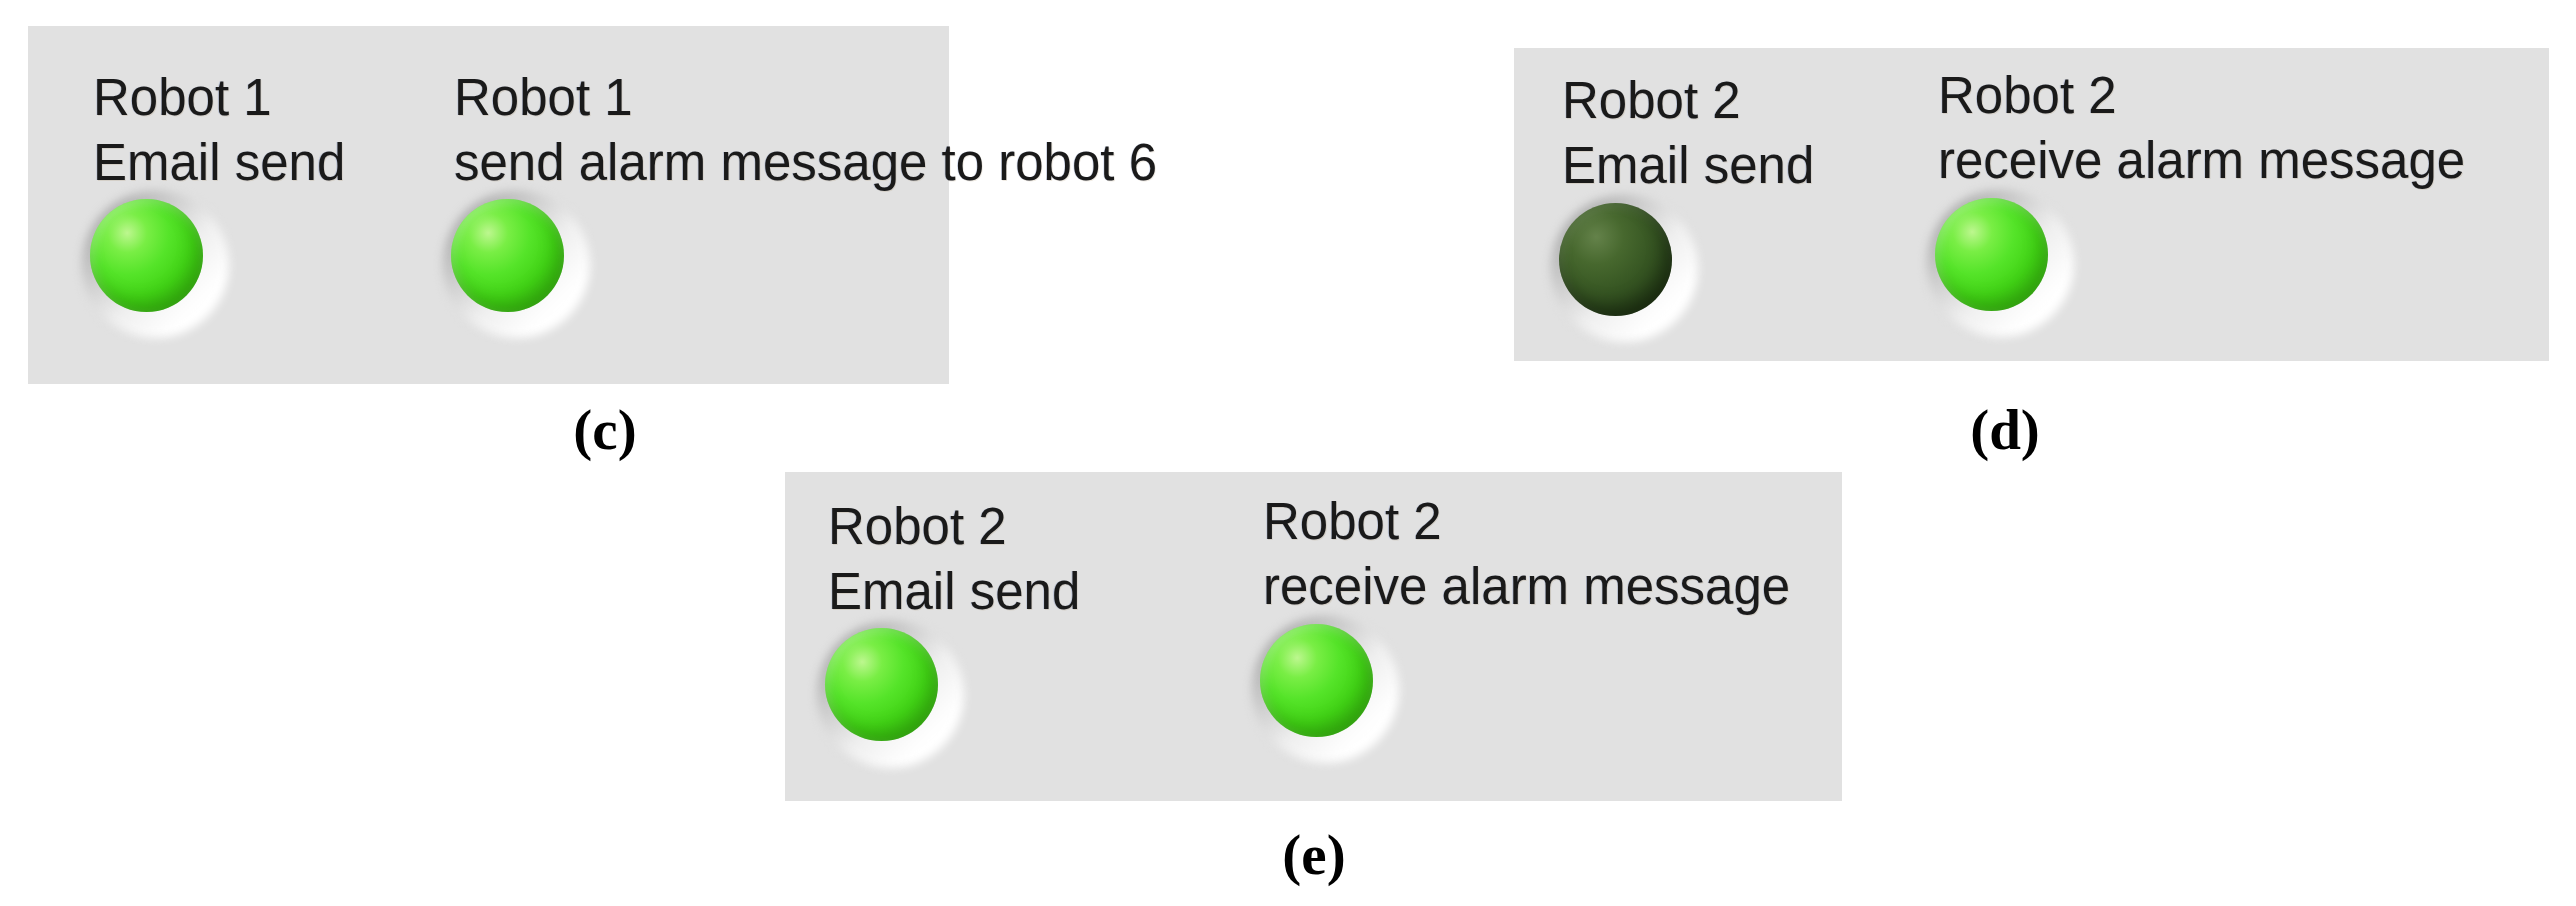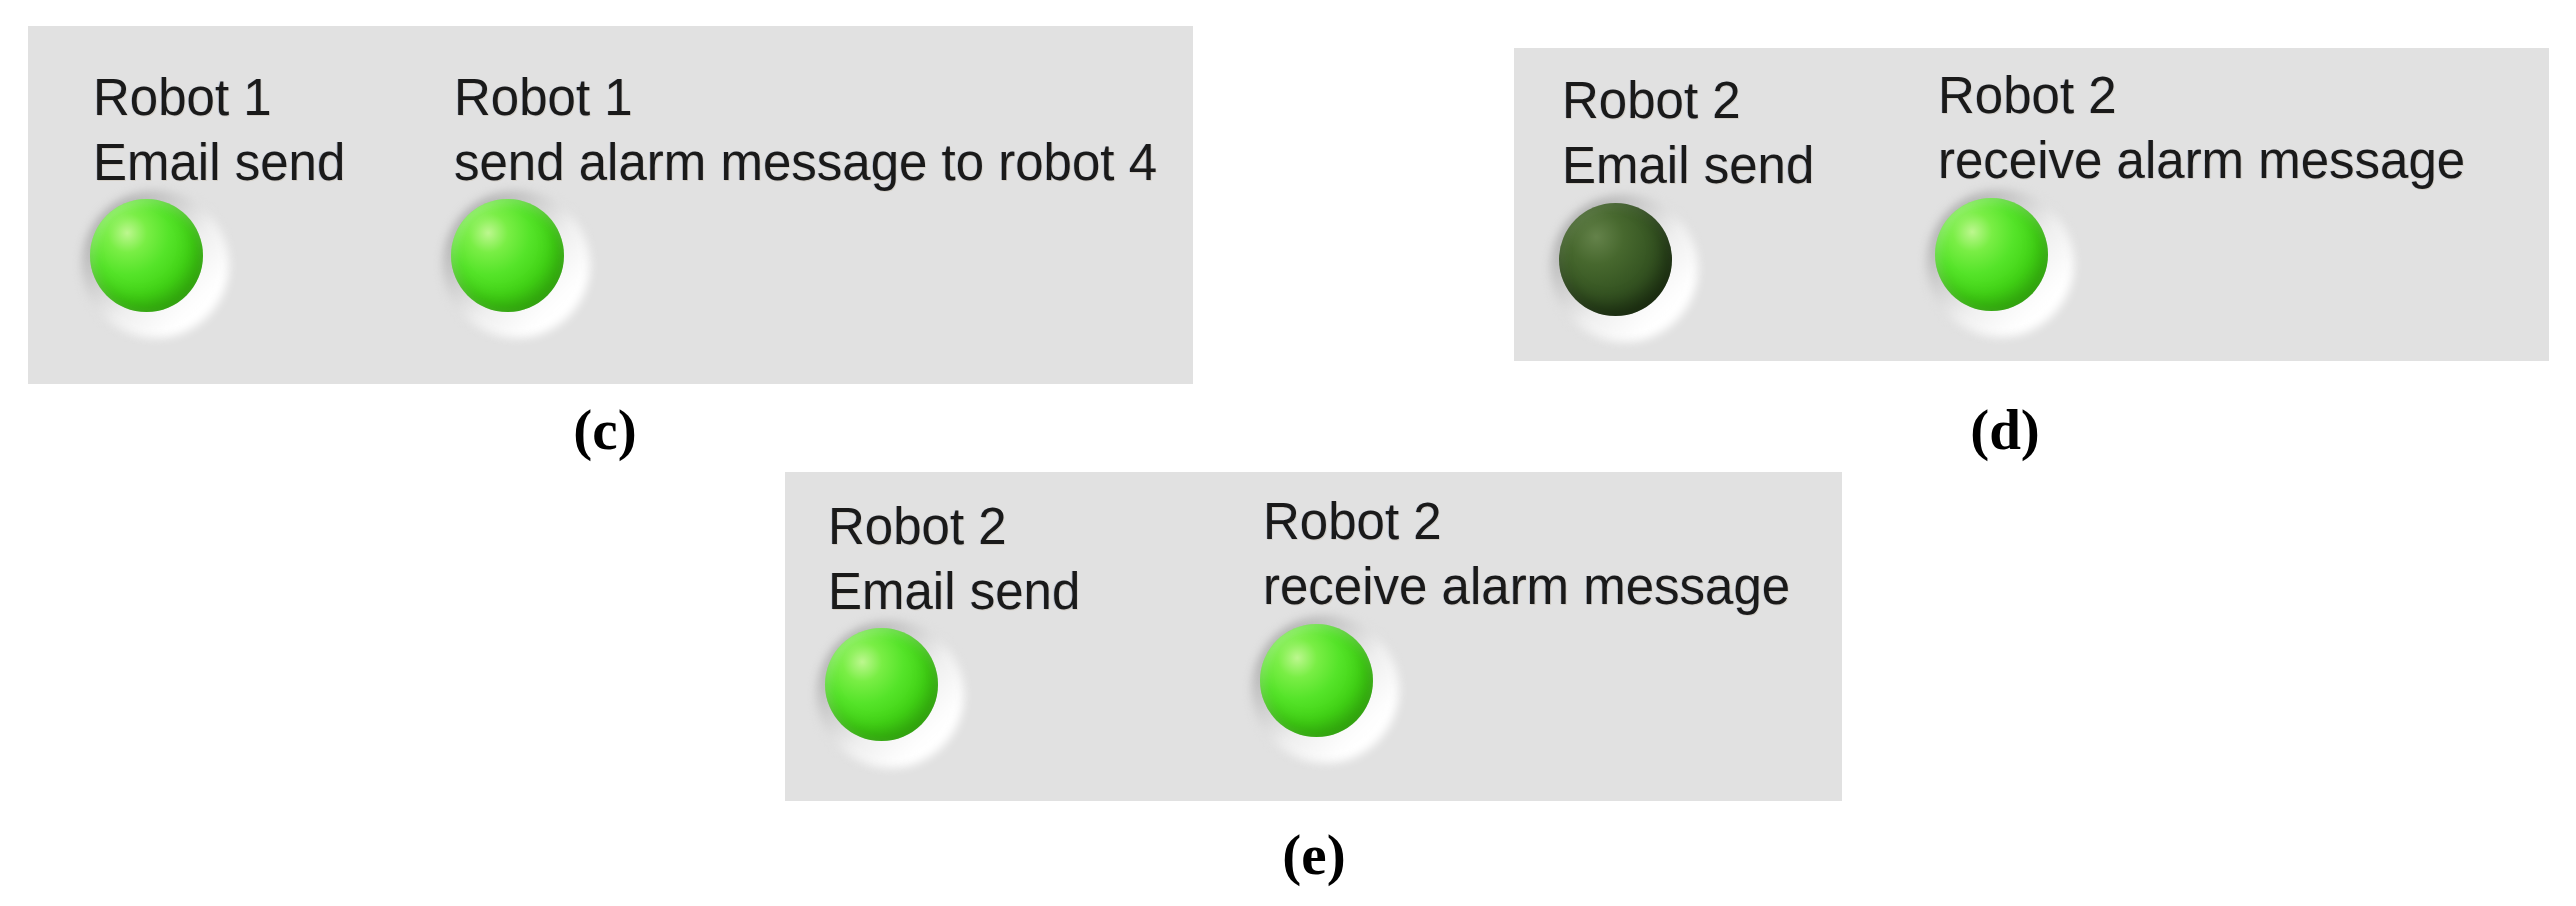--- a/index.html
+++ b/index.html
@@ -16,21 +16,21 @@
     --panel-bg: #e1e1e1;
     --label-color: #1a1a1a;
     --led-on: #41d315;
     --led-off: #2e4b1d;
     --caption-color: #000000;
   }
   .panel {
     position: absolute;
     background: var(--panel-bg);
   }
-  #panel-c { left: 28px;   top: 25.5px;  width: 1165px; height: 358px; }
+  #panel-c { left: 28px;   top: 25.5px;  width: 921px; height: 358px; }
   #panel-d { left: 1514px; top: 48px;  width: 1035px; height: 313px; }
   #panel-e { left: 785px; top: 472px; width: 1057px; height: 329px; }
 
   .col { position: absolute; }
   #panel-c .c1 { left: 65px;  top: 39px; }
   #panel-c .c2 { left: 426px; top: 39px; }
   #panel-d .c1 { left: 48px;  top: 20px; }
   #panel-d .c2 { left: 424px; top: 15.4px; }
   #panel-e .c1 { left: 43px;  top: 21.6px; }
   #panel-e .c2 { left: 478px; top: 17px; }
@@ -105,21 +105,21 @@
       <div>Email send</div>
     </div>
     <div class="led">
       <div class="bezel"></div>
       <div class="ball on"></div>
     </div>
   </div>
   <div class="col c2">
     <div class="label">
       <div>Robot 1</div>
-      <div>send alarm message to robot 4</div>
+      <div>send alarm message to robot 6</div>
     </div>
     <div class="led">
       <div class="bezel"></div>
       <div class="ball on"></div>
     </div>
   </div>
 </div>
 <div class="caption" id="cap-c">(c)</div>
 
 <div class="panel" id="panel-d">

